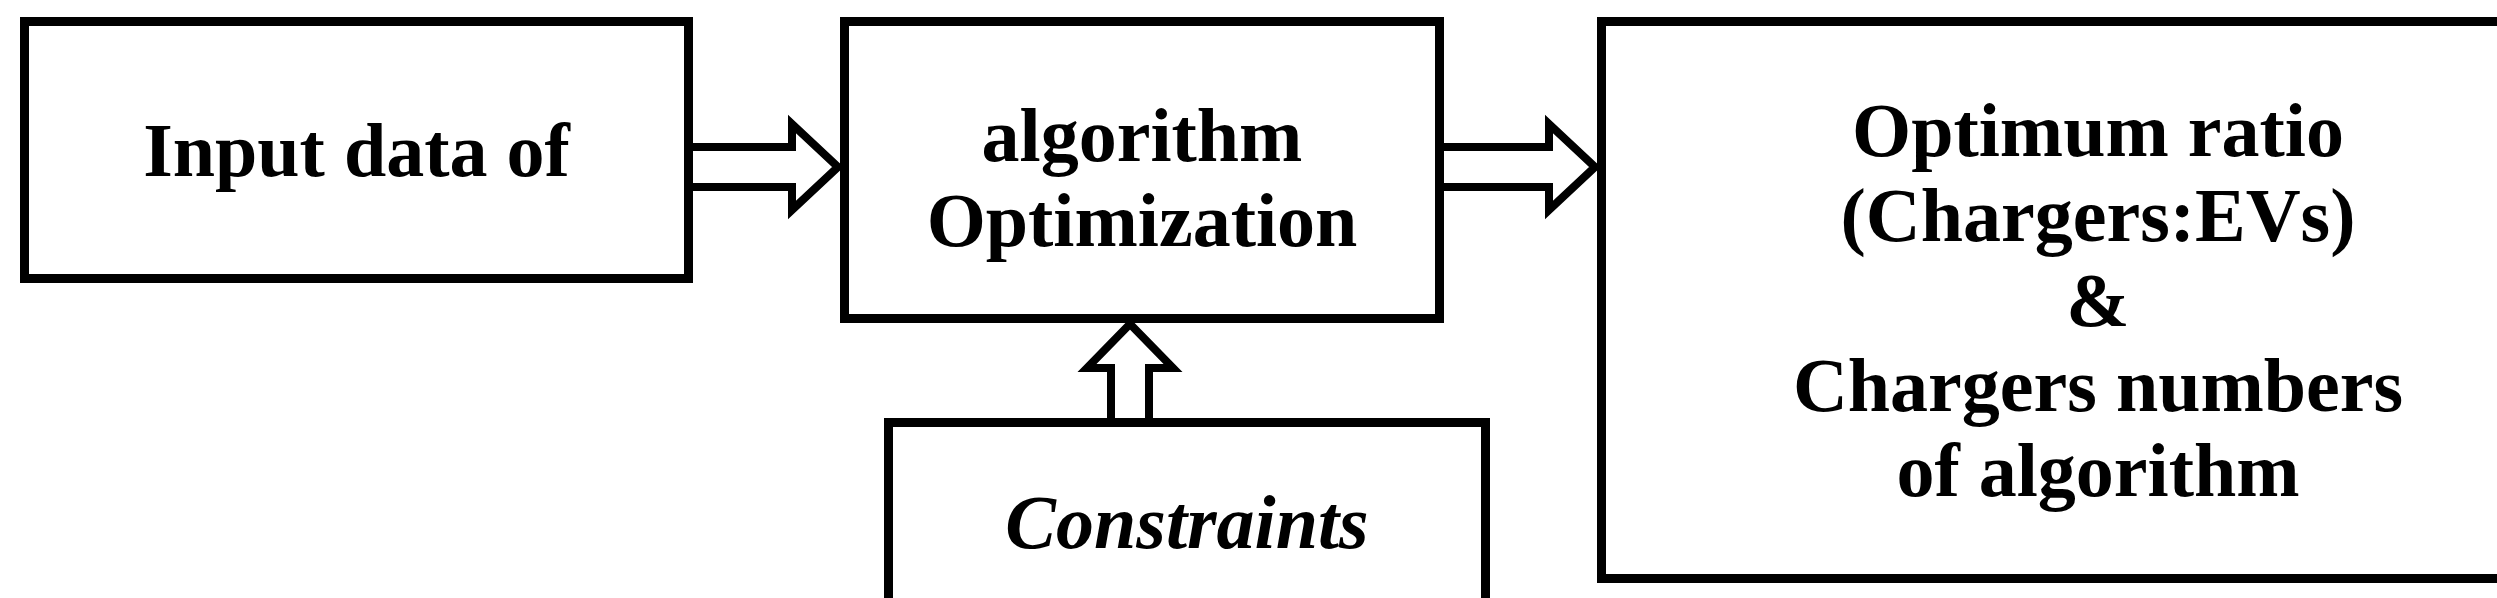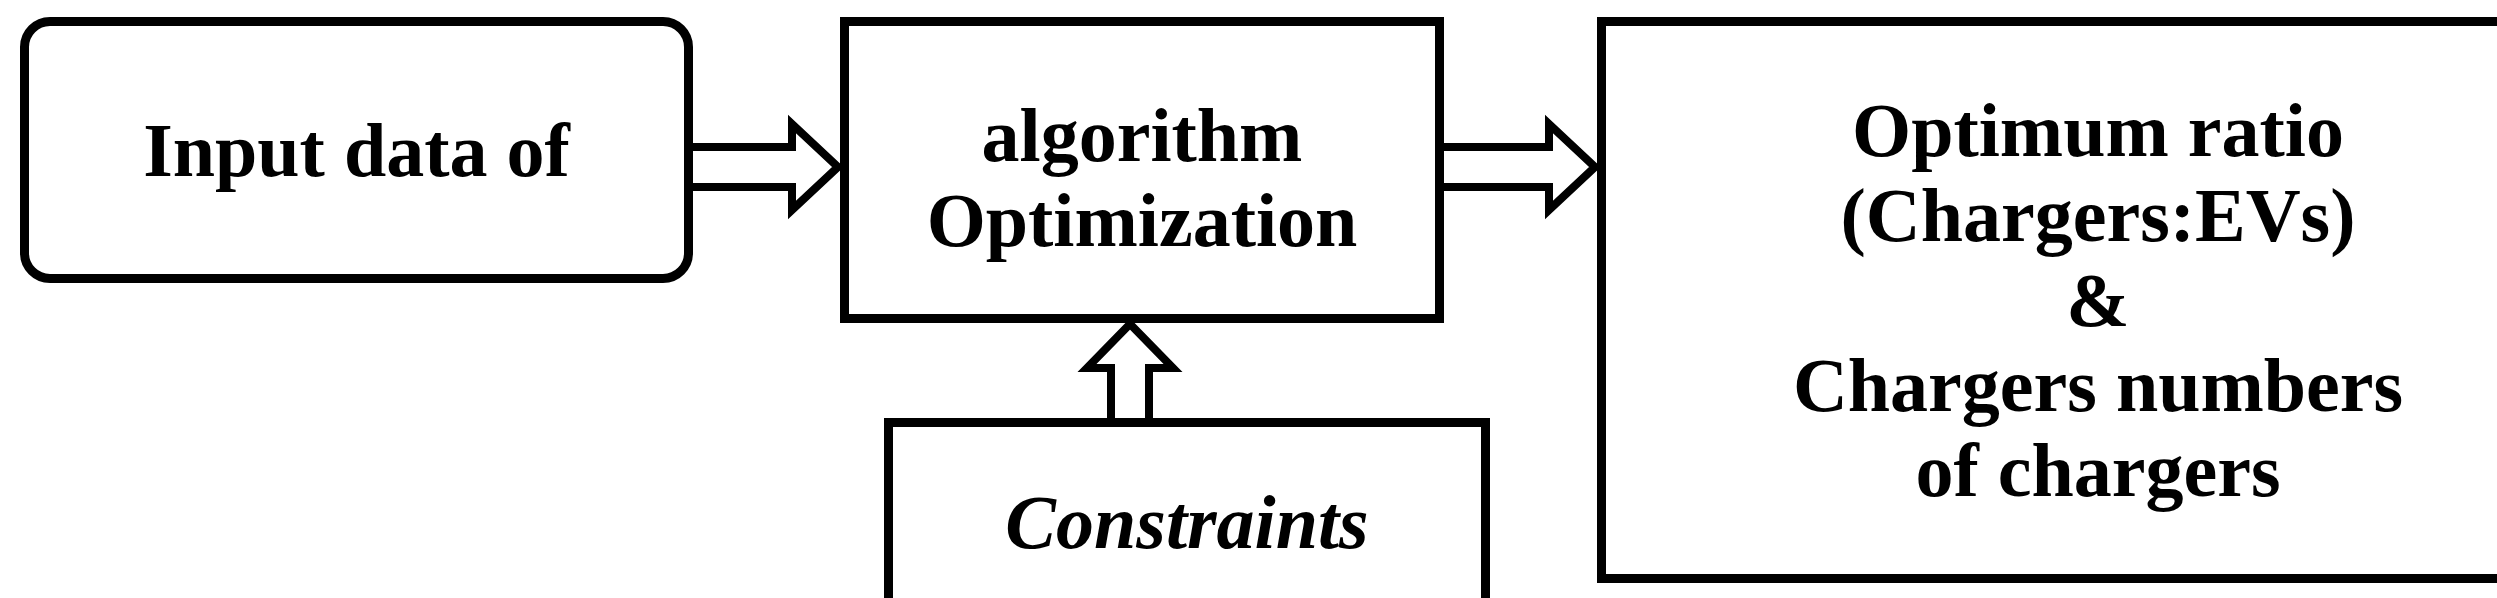--- a/index.html
+++ b/index.html
@@ -44,21 +44,20 @@
     line-height: 85px;
   }
   .box .line {
     white-space: nowrap;
   }
   .box-input {
     left: 20px;
     top: 17px;
     width: 673px;
     height: 266px;
-    border-radius: 30px;
   }
   .box-algorithm {
     left: 840px;
     top: 17px;
     width: 604px;
     height: 306px;
     padding-top: 16px;
   }
   .box-output {
     left: 1597px;
@@ -92,20 +91,20 @@
   <div class="box box-algorithm">
     <div class="line">algorithm</div>
     <div class="line">Optimization</div>
   </div>
 
   <div class="box box-output">
     <div class="line">Optimum ratio</div>
     <div class="line">(Chargers:EVs)</div>
     <div class="line">&amp;</div>
     <div class="line">Chargers numbers</div>
-    <div class="line">of chargers</div>
+    <div class="line">of algorithm</div>
   </div>
 
   <div class="box box-constraints">
     <div class="line">Constraints</div>
   </div>
 
 </div>
 
 </body></html>

